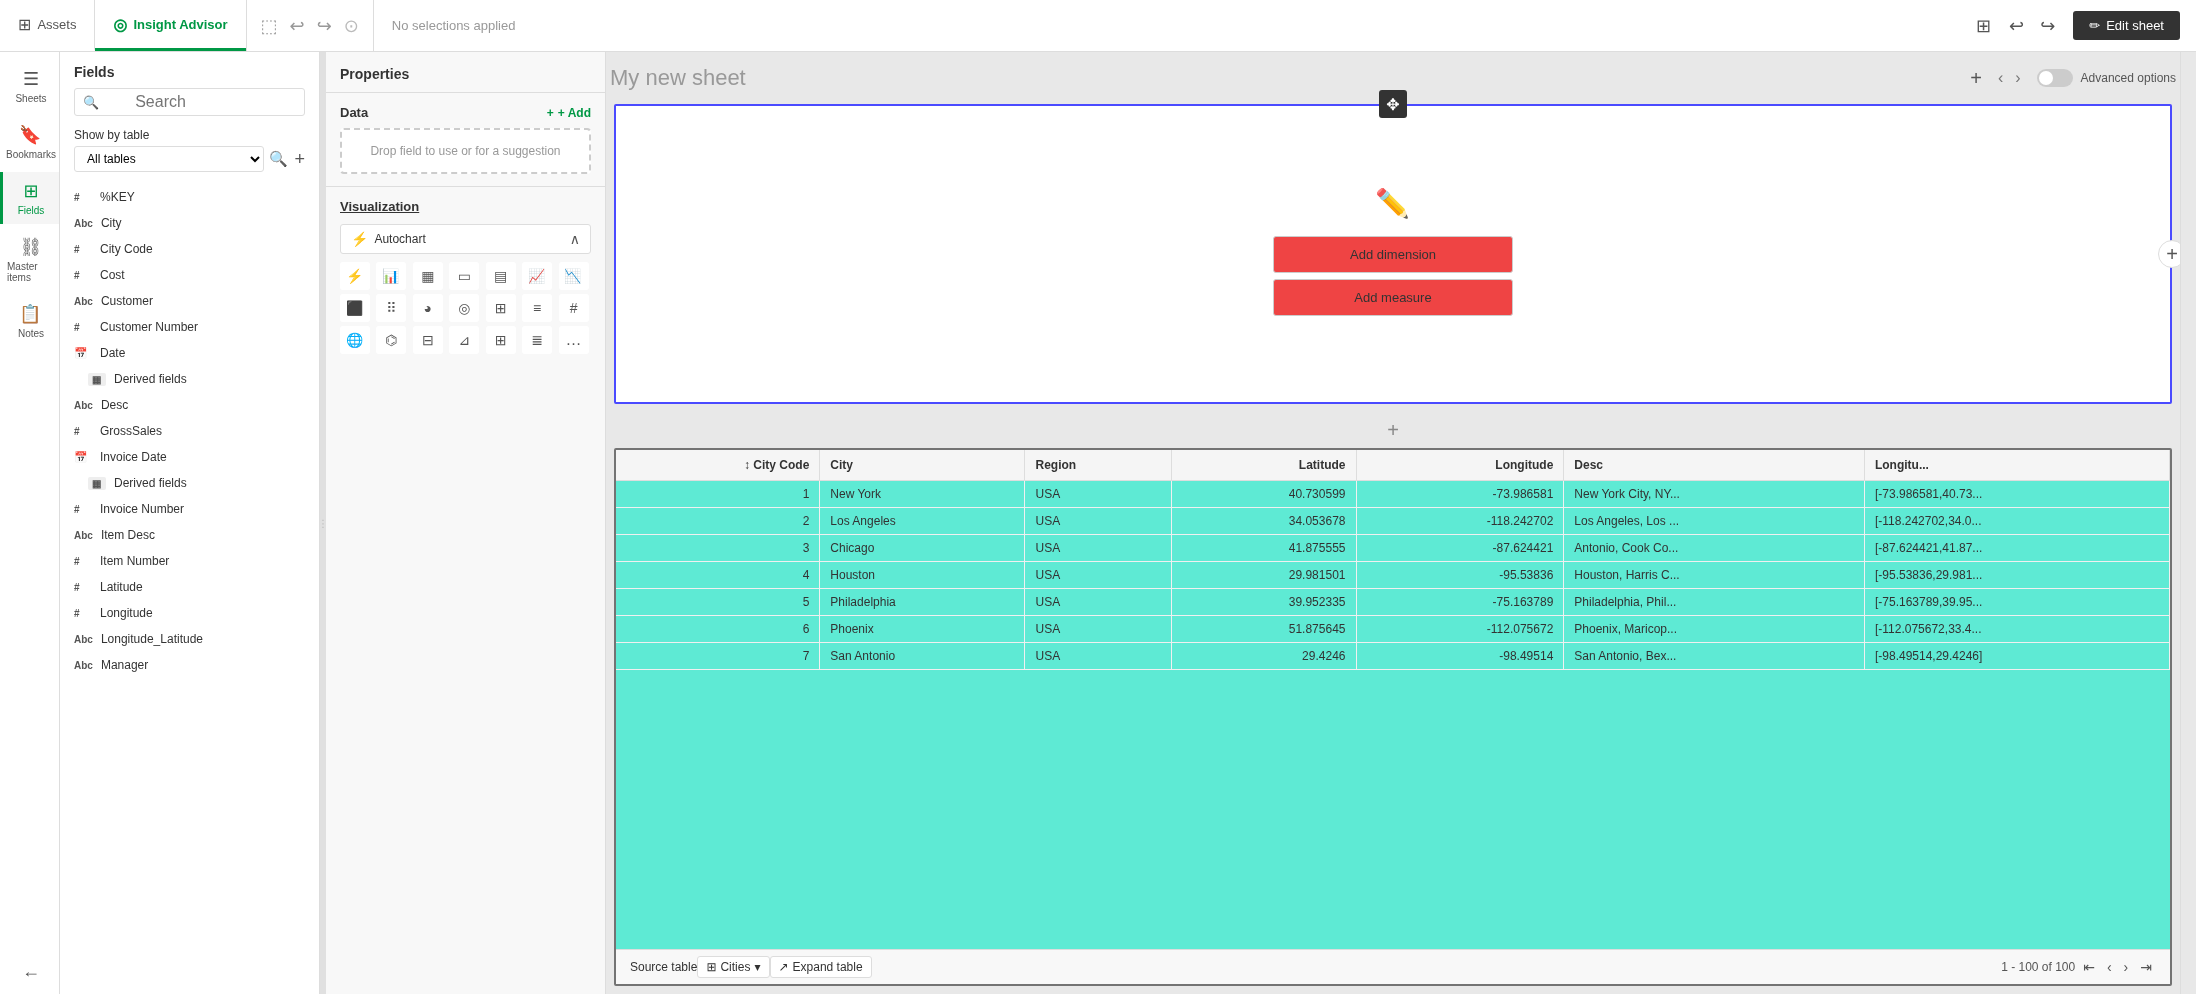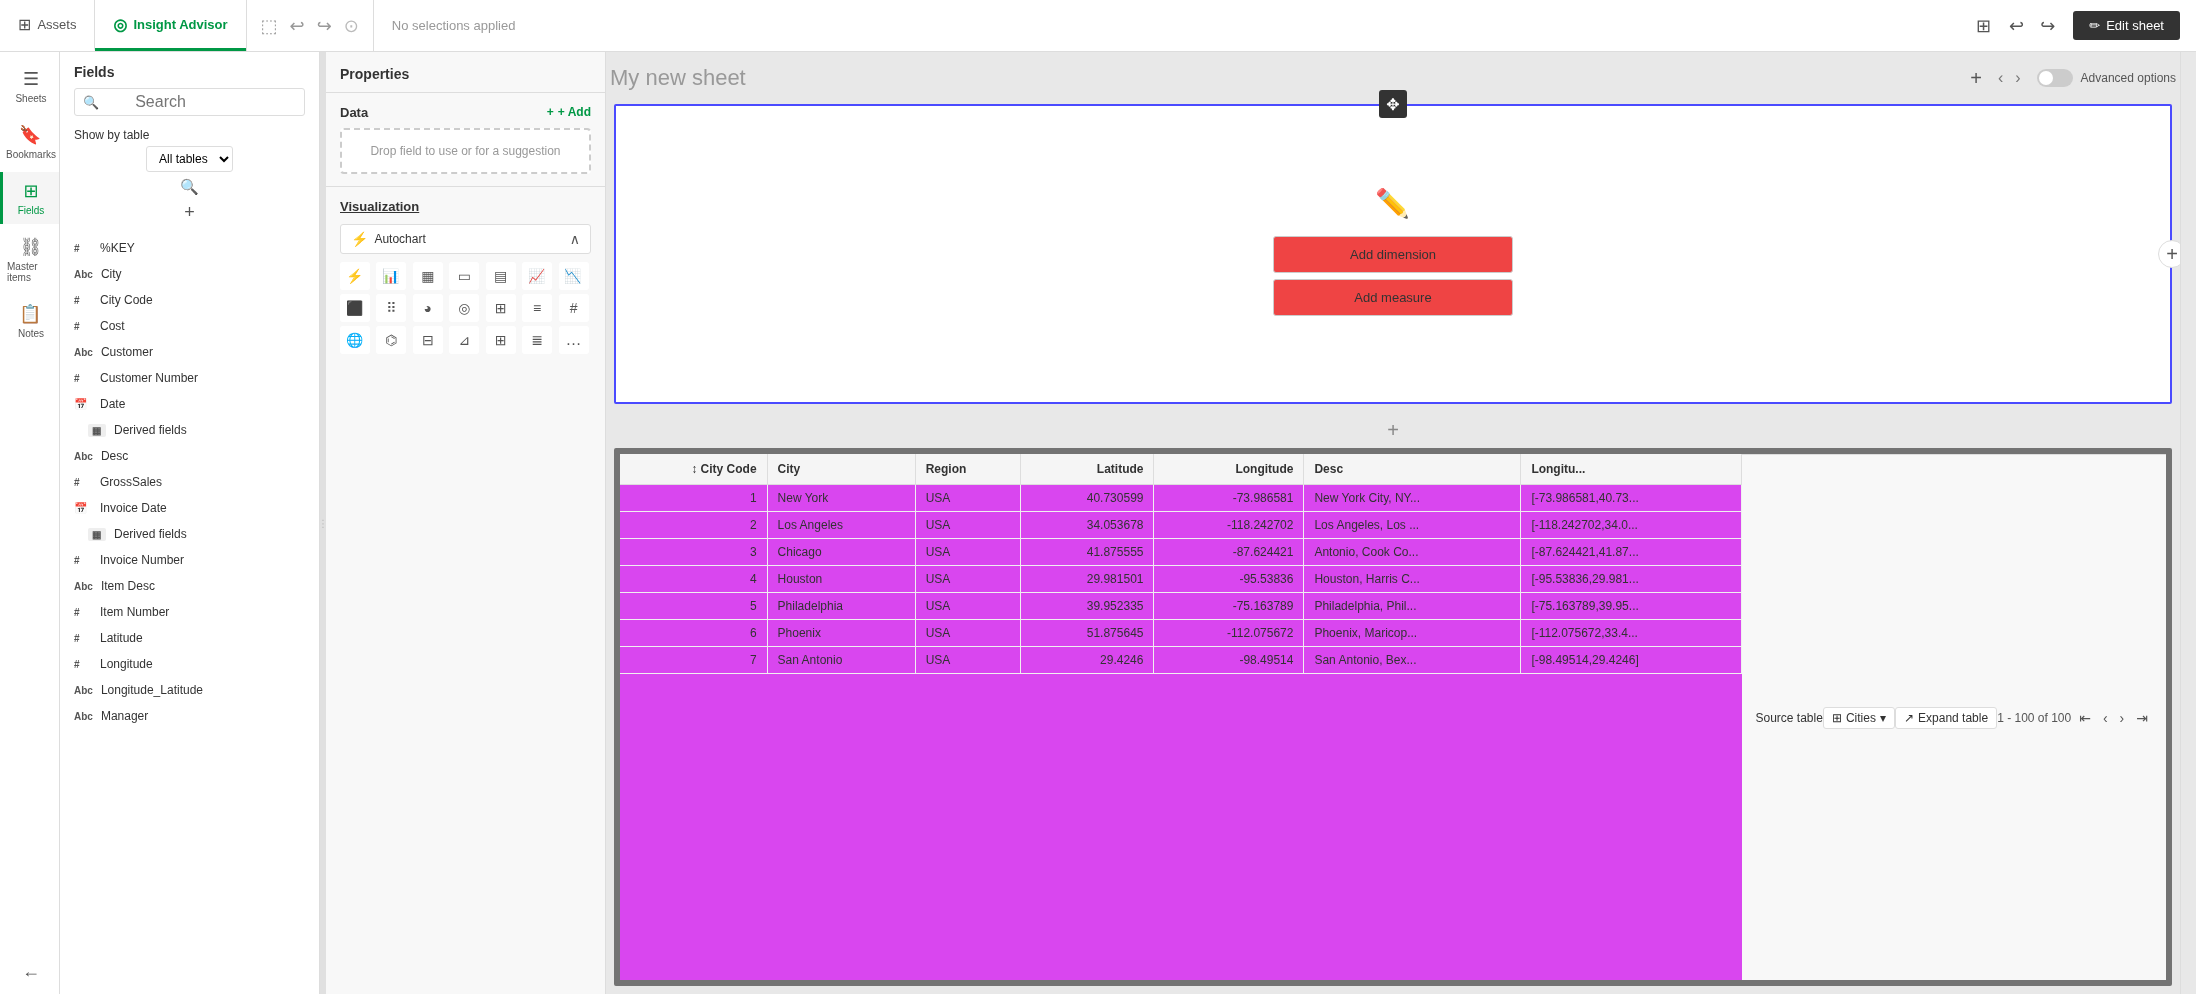--- a/index.html
+++ b/index.html
@@ -60,21 +60,21 @@
       display: flex; flex-direction: column; overflow: hidden;
     }
     .fields-header { padding: 12px 14px 8px; font-weight: 700; font-size: 14px; }
     .fields-search {
       margin: 0 14px 8px; display: flex; align-items: center;
       border: 1px solid #ddd; border-radius: 3px; padding: 4px 8px; gap: 6px;
     }
     .fields-search input { border: none; outline: none; width: 100%; font-size: 16px; margin-left: 30px; }
     .show-by-table { padding: 4px 14px 8px; font-size: 12px; color: #333; }
     .show-by-table label { font-size: 12px; margin-bottom: 4px; display: block; }
-    .table-select-row { display: flex; align-items: center; gap: 6px; flex-direction: column; }
+    .table-select-row { display: flex; align-items: center; gap: 6px; }
     .table-select {
       border: 1px solid #ddd; border-radius: 3px; padding: 4px 8px;
       font-size: 12px; flex: 1; background: #fff; cursor: pointer;
     }
     .fields-list { flex: 1; overflow-y: auto; padding: 4px 0; }
     .field-item {
       display: flex; align-items: center; gap: 8px;
       padding: 6px 14px; cursor: pointer; font-size: 12px;
     }
     .field-type { font-size: 10px; color: #888; font-weight: 600; min-width: 18px; }
@@ -87,21 +87,21 @@
     .properties-panel {
       width: 280px; background: #f8f8f8; border-right: 1px solid #ddd;
       display: flex; flex-direction: column; overflow: hidden;
     }
     .properties-header {
       padding: 14px 14px 10px; font-weight: 700; font-size: 14px;
       background: #f8f8f8; border-bottom: 1px solid #ddd;
     }
     .data-section { padding: 12px 14px; border-bottom: 1px solid #ddd; }
     .data-section-header {
-      display: flex; align-items: flex-start; justify-content: space-between;
+      display: flex; align-items: flex-end; justify-content: space-between;
       font-size: 13px; font-weight: 600; margin-bottom: 8px;
     }
     .add-btn { display: flex; align-items: center; gap: 4px; color: #009845; cursor: pointer; font-size: 12px; }
     .drop-zone {
       border: 2px dashed #ccc; border-radius: 4px; padding: 14px 12px;
       text-align: center; color: #999; font-size: 12px; background: #fff;
     }
     .viz-section { padding: 12px 14px; }
     .viz-header { font-size: 13px; font-weight: 600; margin-bottom: 10px; text-decoration: underline; }
     .autochart-row {
@@ -174,22 +174,22 @@
     }
 
     
     .add-row {
       display: flex; align-items: center; justify-content: center;
       height: 36px; background: #e8e8e8; cursor: pointer; color: #888; font-size: 20px;
     }
 
     
     .data-table-container {
-      flex: 1; margin: 0 8px 8px; background: #d946ef; border: 6px solid #737373;
-      border-radius: 2px; overflow: hidden; display: flex; flex-direction: row;
+      flex: 1; margin: 0 8px 8px; background: #5eead4; border: 2px solid #737373;
+      border-radius: 2px; overflow: hidden; display: flex; flex-direction: column;
     }
     .data-table { width: 100%; border-collapse: collapse; font-size: 12px; }
     .data-table th {
       background: #f5f5f5; border-bottom: 1px solid #ddd; border-right: 1px solid #ddd;
       padding: 8px 10px; text-align: left; font-weight: 600; font-size: 12px;
       white-space: nowrap; position: sticky; top: 0;
     }
     .data-table th.num { text-align: right; }
     .data-table td {
       padding: 6px 10px; border-bottom: 1px solid #f0f0f0; border-right: 1px solid #f0f0f0;

